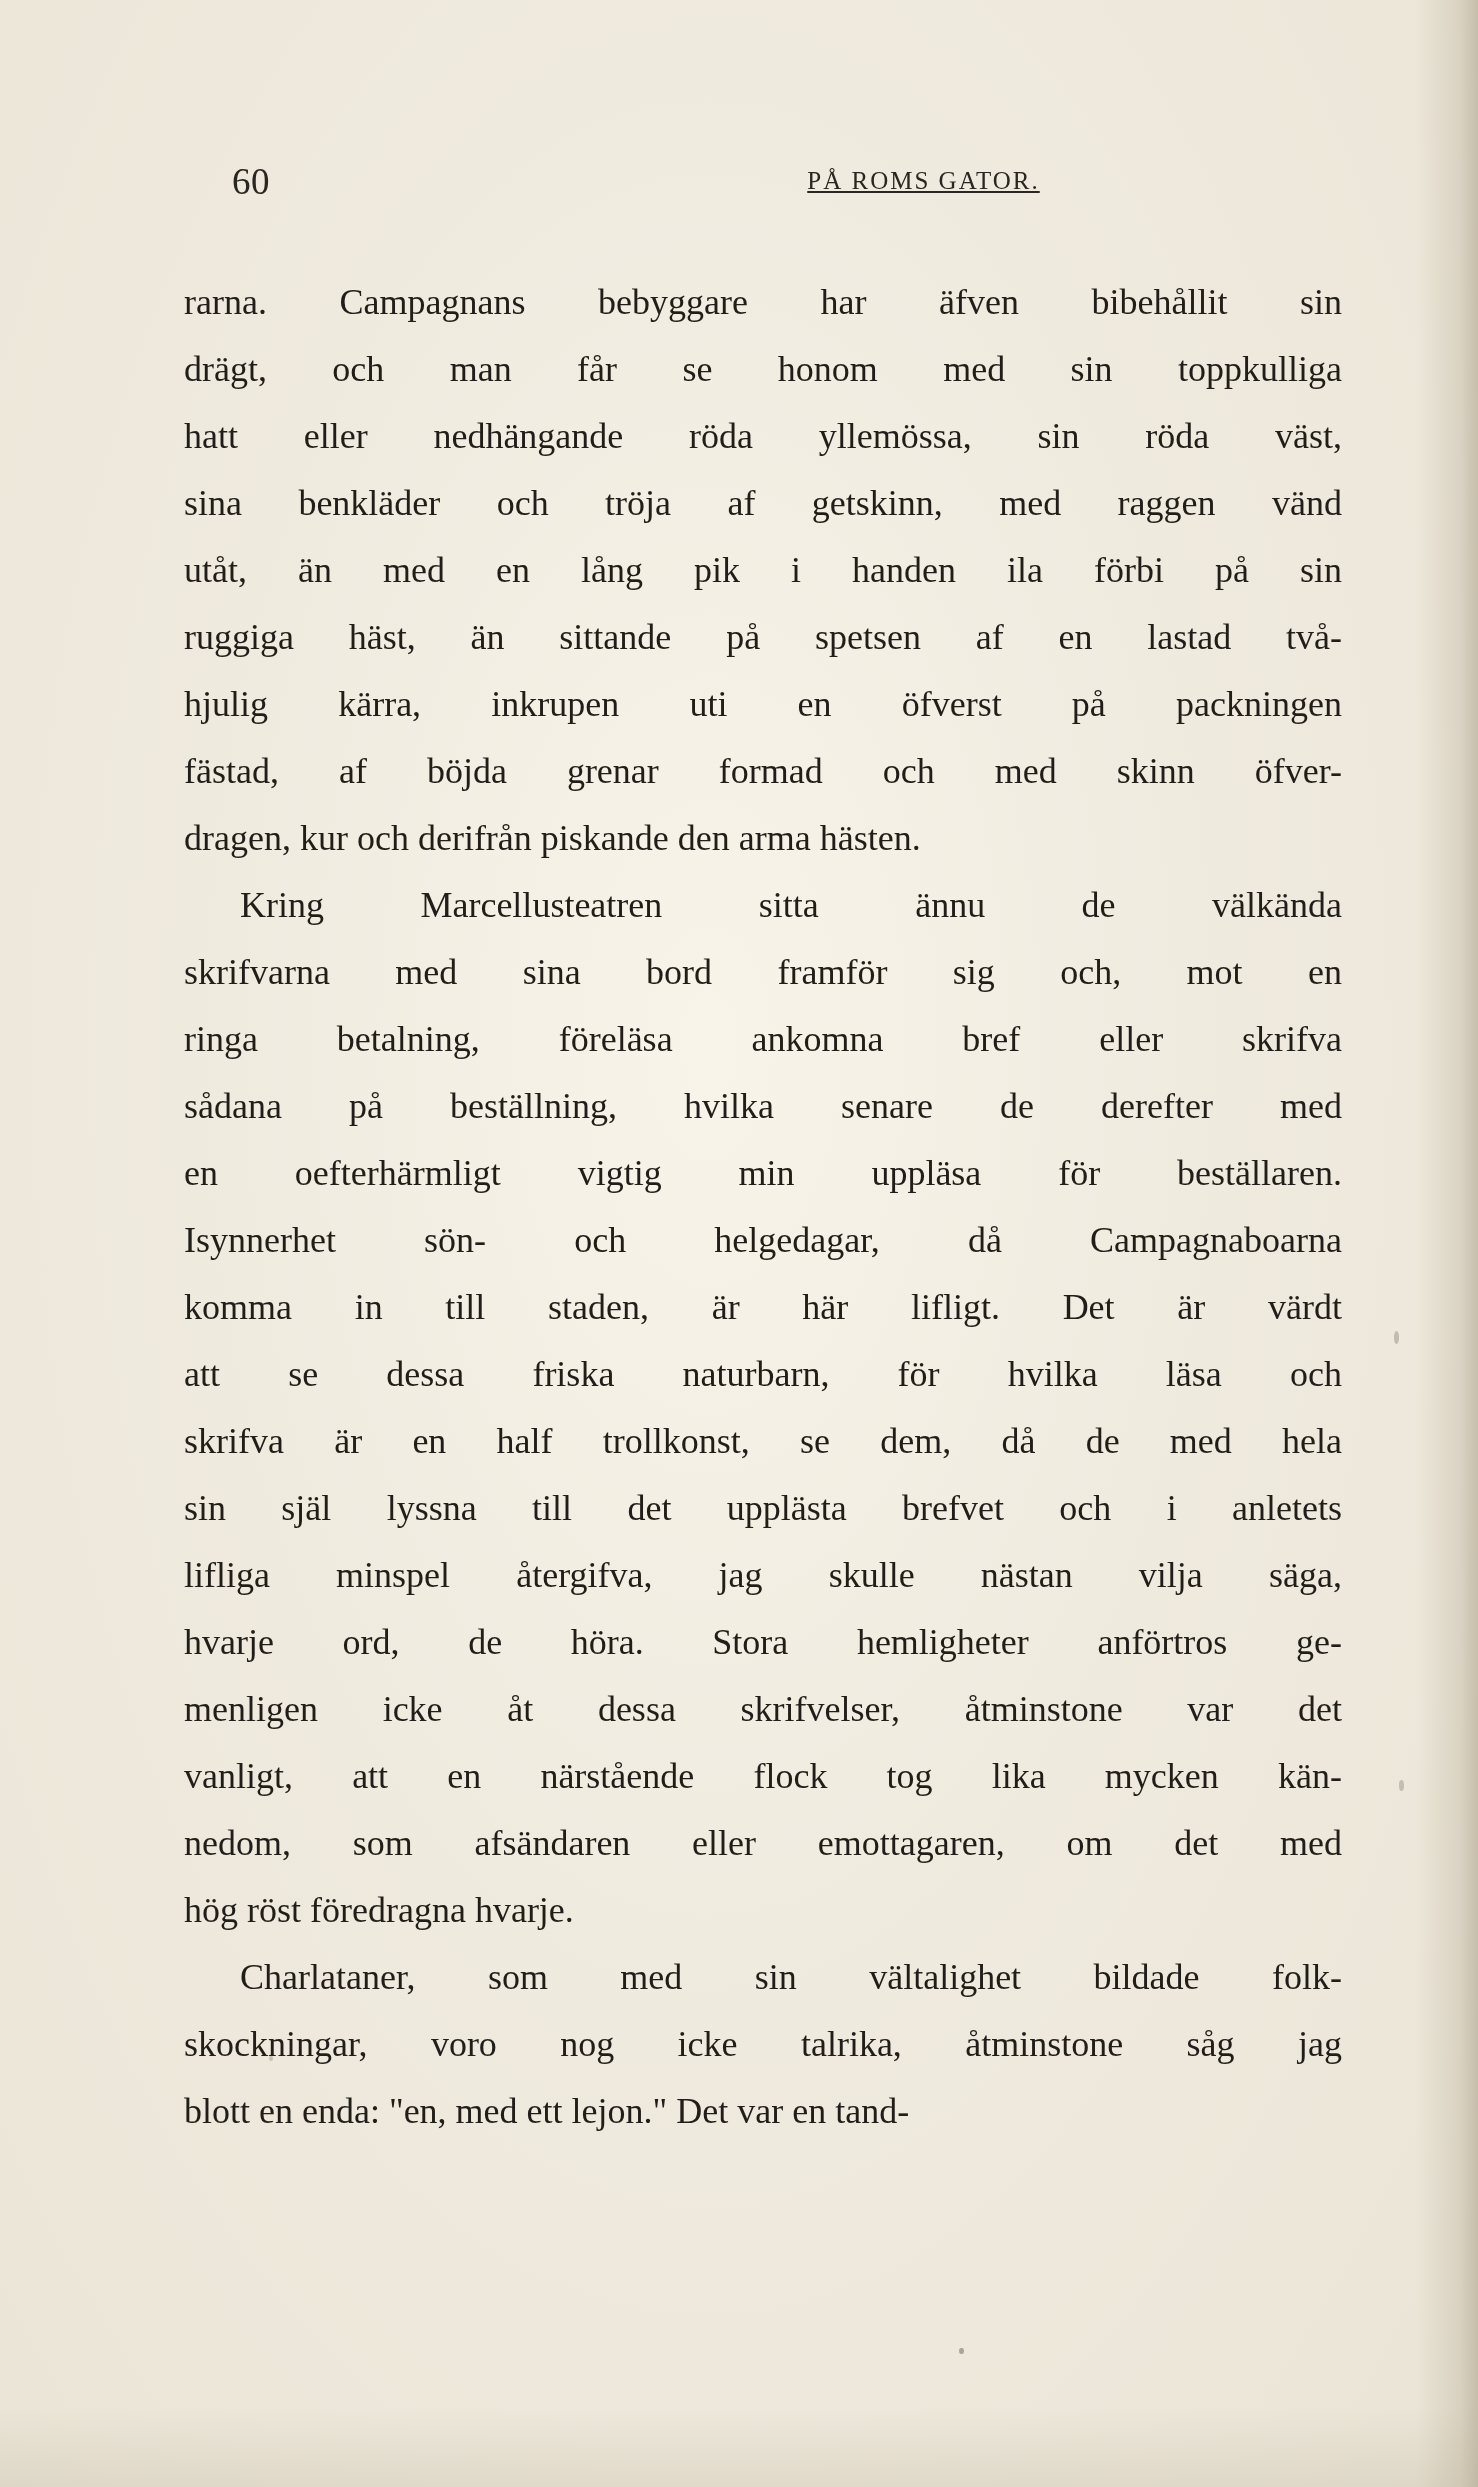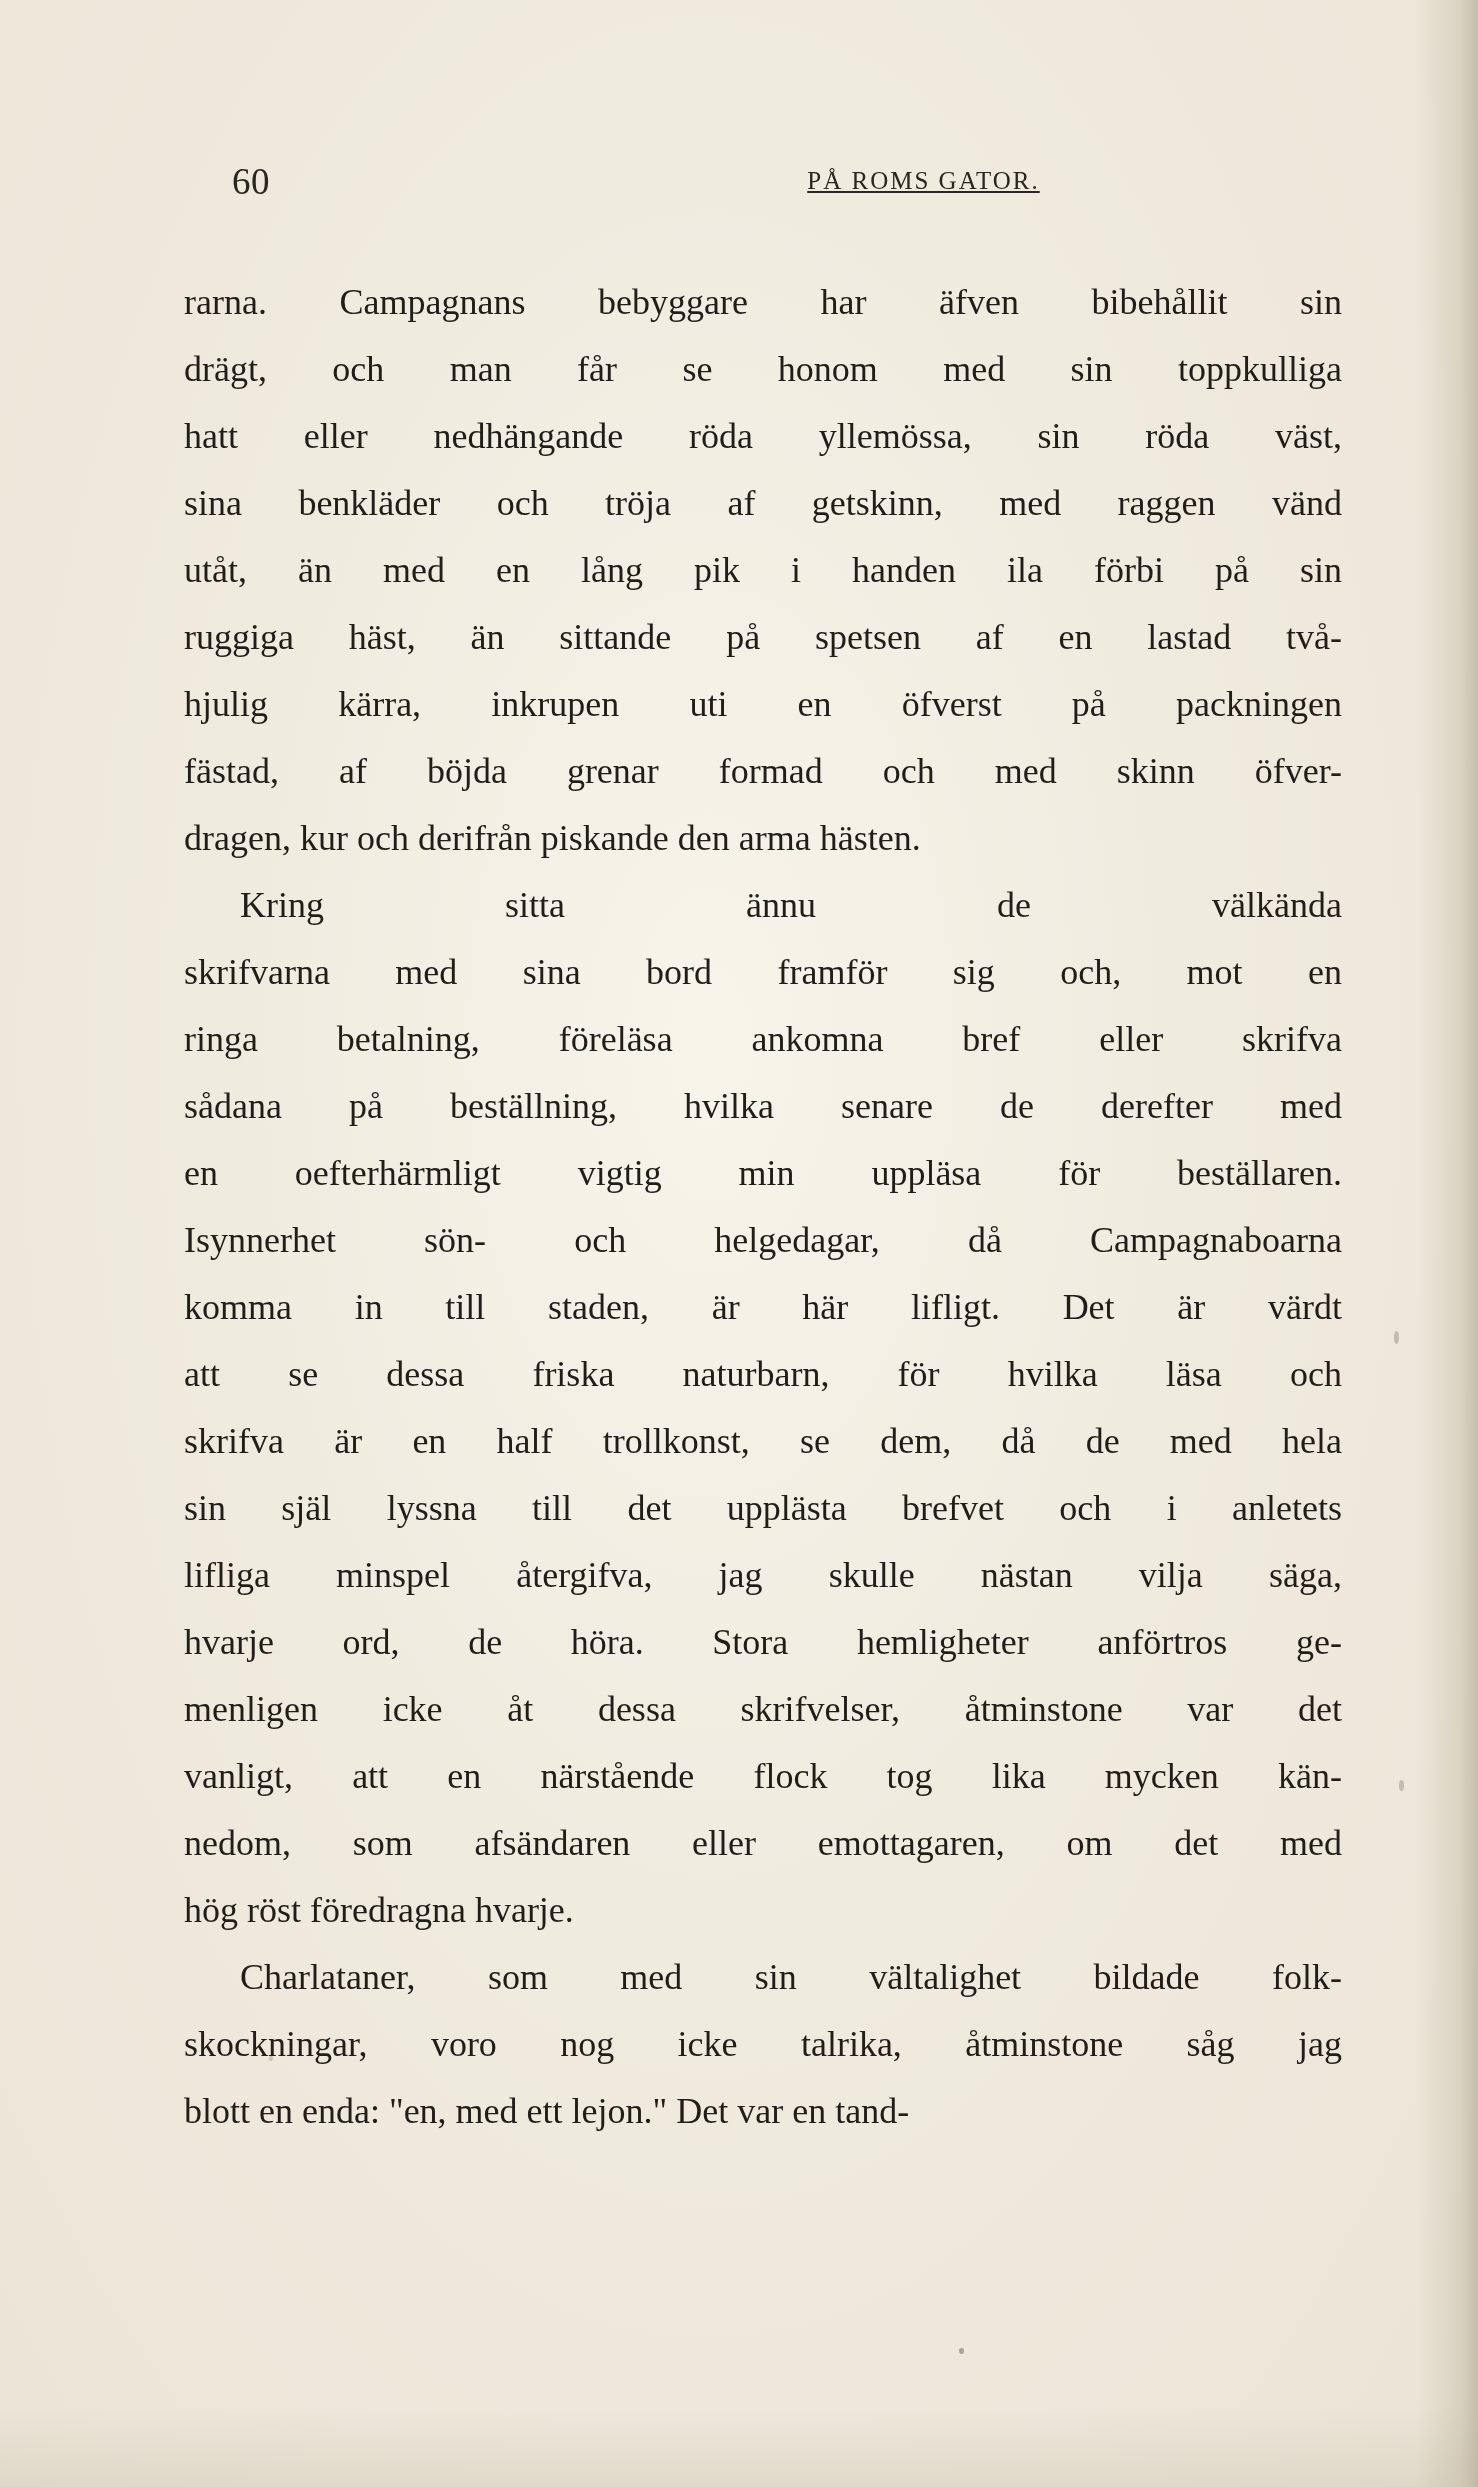--- a/index.html
+++ b/index.html
@@ -208,20 +208,21 @@
           <span>och</span>
           <span>med</span>
           <span>skinn</span>
           <span>öfver-</span>
         </span>
         <span class="line last">dragen, kur och derifrån piskande den arma hästen.</span>
       </p>
     <p id="para-1">
         <span class="line j" style="padding-left: 56px; align-items: flex-end;">
           <span>Kring</span>
+          <span>Marcellusteatren</span>
           <span>sitta</span>
           <span>ännu</span>
           <span>de</span>
           <span>välkända</span>
         </span>
         <span class="line j">
           <span>skrifvarna</span>
           <span>med</span>
           <span>sina</span>
           <span>bord</span>

